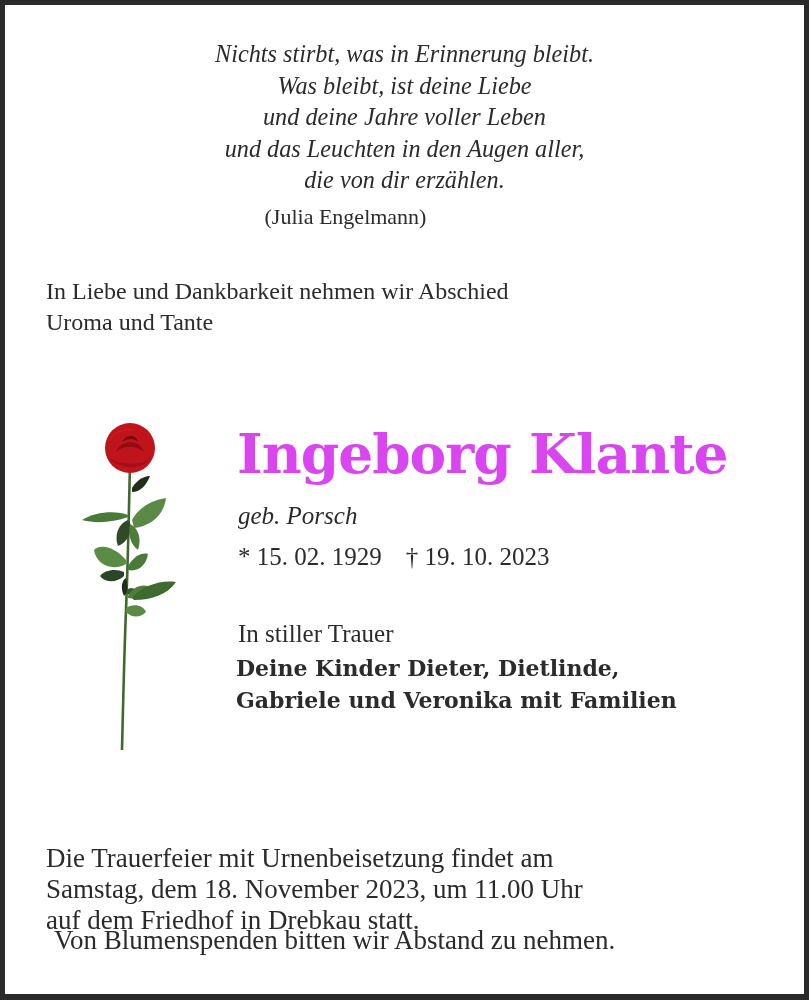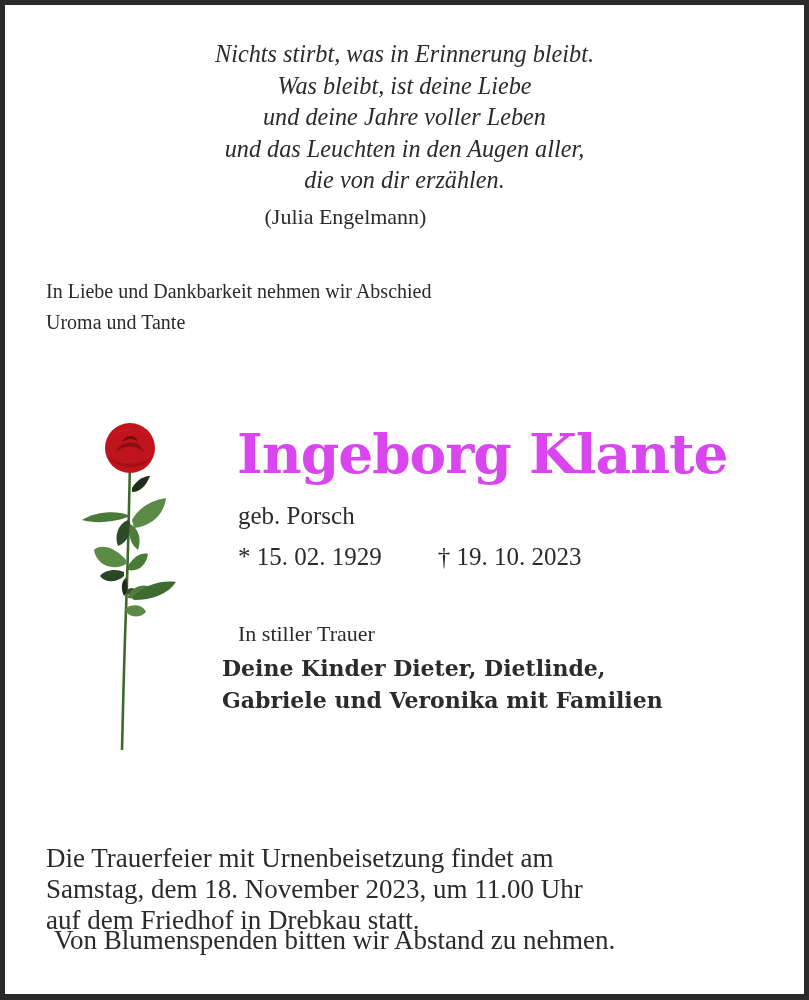--- a/index.html
+++ b/index.html
@@ -29,56 +29,56 @@
     .quote-author {
       position: absolute; left: 0; top: 203px; width: 691px;
       text-align: center;
       font-family: "Liberation Serif", "DejaVu Serif", serif;
       font-size: 22px;
       line-height: 28px;
     }
     .intro {
       position: absolute; left: 46px; top: 276px; width: 720px;
       font-family: "Liberation Serif", "DejaVu Serif", serif;
-      font-size: 20px;
+      font-size: 24px;
       line-height: 31px;
     }
     .intro span, .ceremony span { display: block; white-space: nowrap; }
     .rose {
       position: absolute; left: 72px; top: 420px; width: 120px; height: 335px;
     }
     .name {
       position: absolute; left: 237px; top: 416px;
       font-family: "DejaVu Serif", "Liberation Serif", serif;
       font-weight: bold;
       font-size: 55px;
       line-height: 76px;
       letter-spacing: -1px;
       color: #d946ef;
       white-space: nowrap;
     }
     .maiden {
       position: absolute; left: 238px; top: 500px;
       font-family: "Liberation Serif", "DejaVu Serif", serif;
-      font-size: 25px; line-height: 32px;
+      font-size: 25px; line-height: 32px; font-style: italic;
     }
     .dates {
       position: absolute; left: 238px; top: 541px;
       font-family: "Liberation Serif", "DejaVu Serif", serif;
       font-size: 25px; line-height: 32px;
       white-space: nowrap;
     }
-    .dates .death { margin-left: 56px; }
+    .dates .death { margin-left: 24px; }
     .mourn-label {
       position: absolute; left: 238px; top: 618px;
       font-family: "Liberation Serif", "DejaVu Serif", serif;
-      font-size: 22px; line-height: 32px;
+      font-size: 25px; line-height: 32px;
     }
     .mourners {
-      position: absolute; left: 222px; top: 652px;
+      position: absolute; left: 236px; top: 652px;
       font-family: "DejaVu Serif", "Liberation Serif", serif;
       font-weight: bold;
       font-size: 22px;
       line-height: 32px;
       white-space: nowrap;
     }
     .mourners span { display: block; }
     .ceremony {
       position: absolute; left: 46px; top: 843px; width: 720px;
       font-family: "Liberation Serif", "DejaVu Serif", serif;

